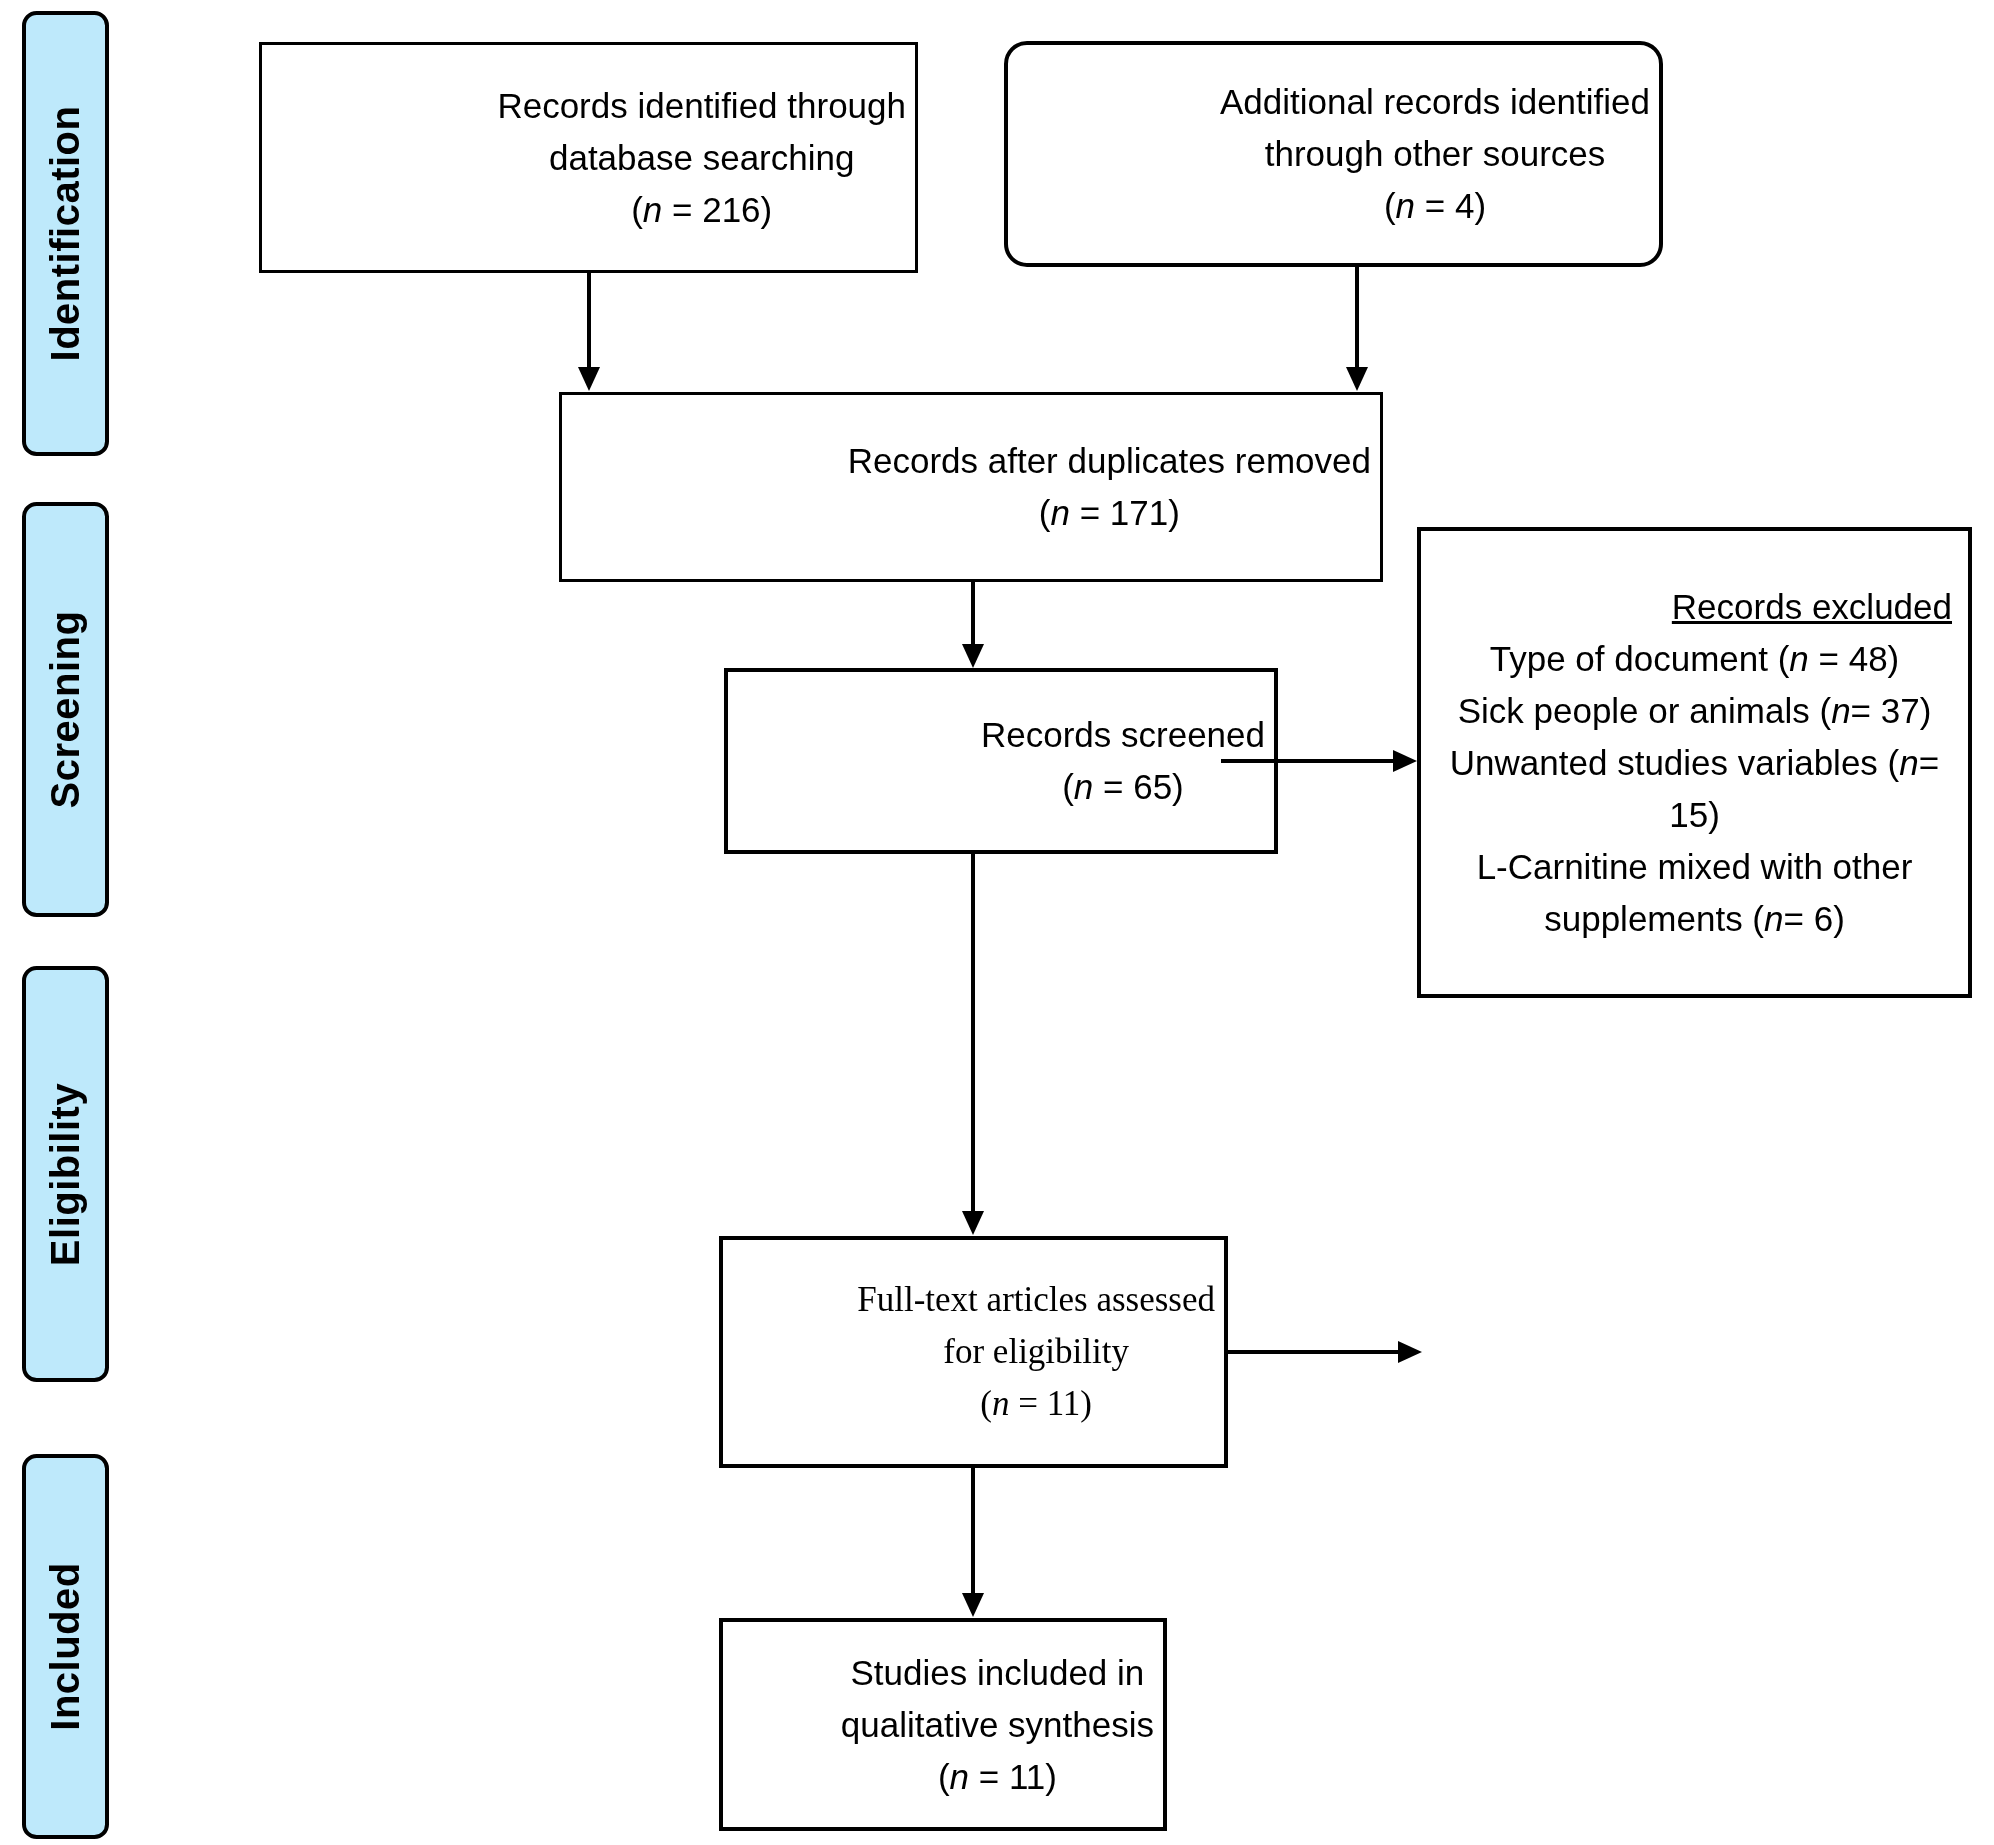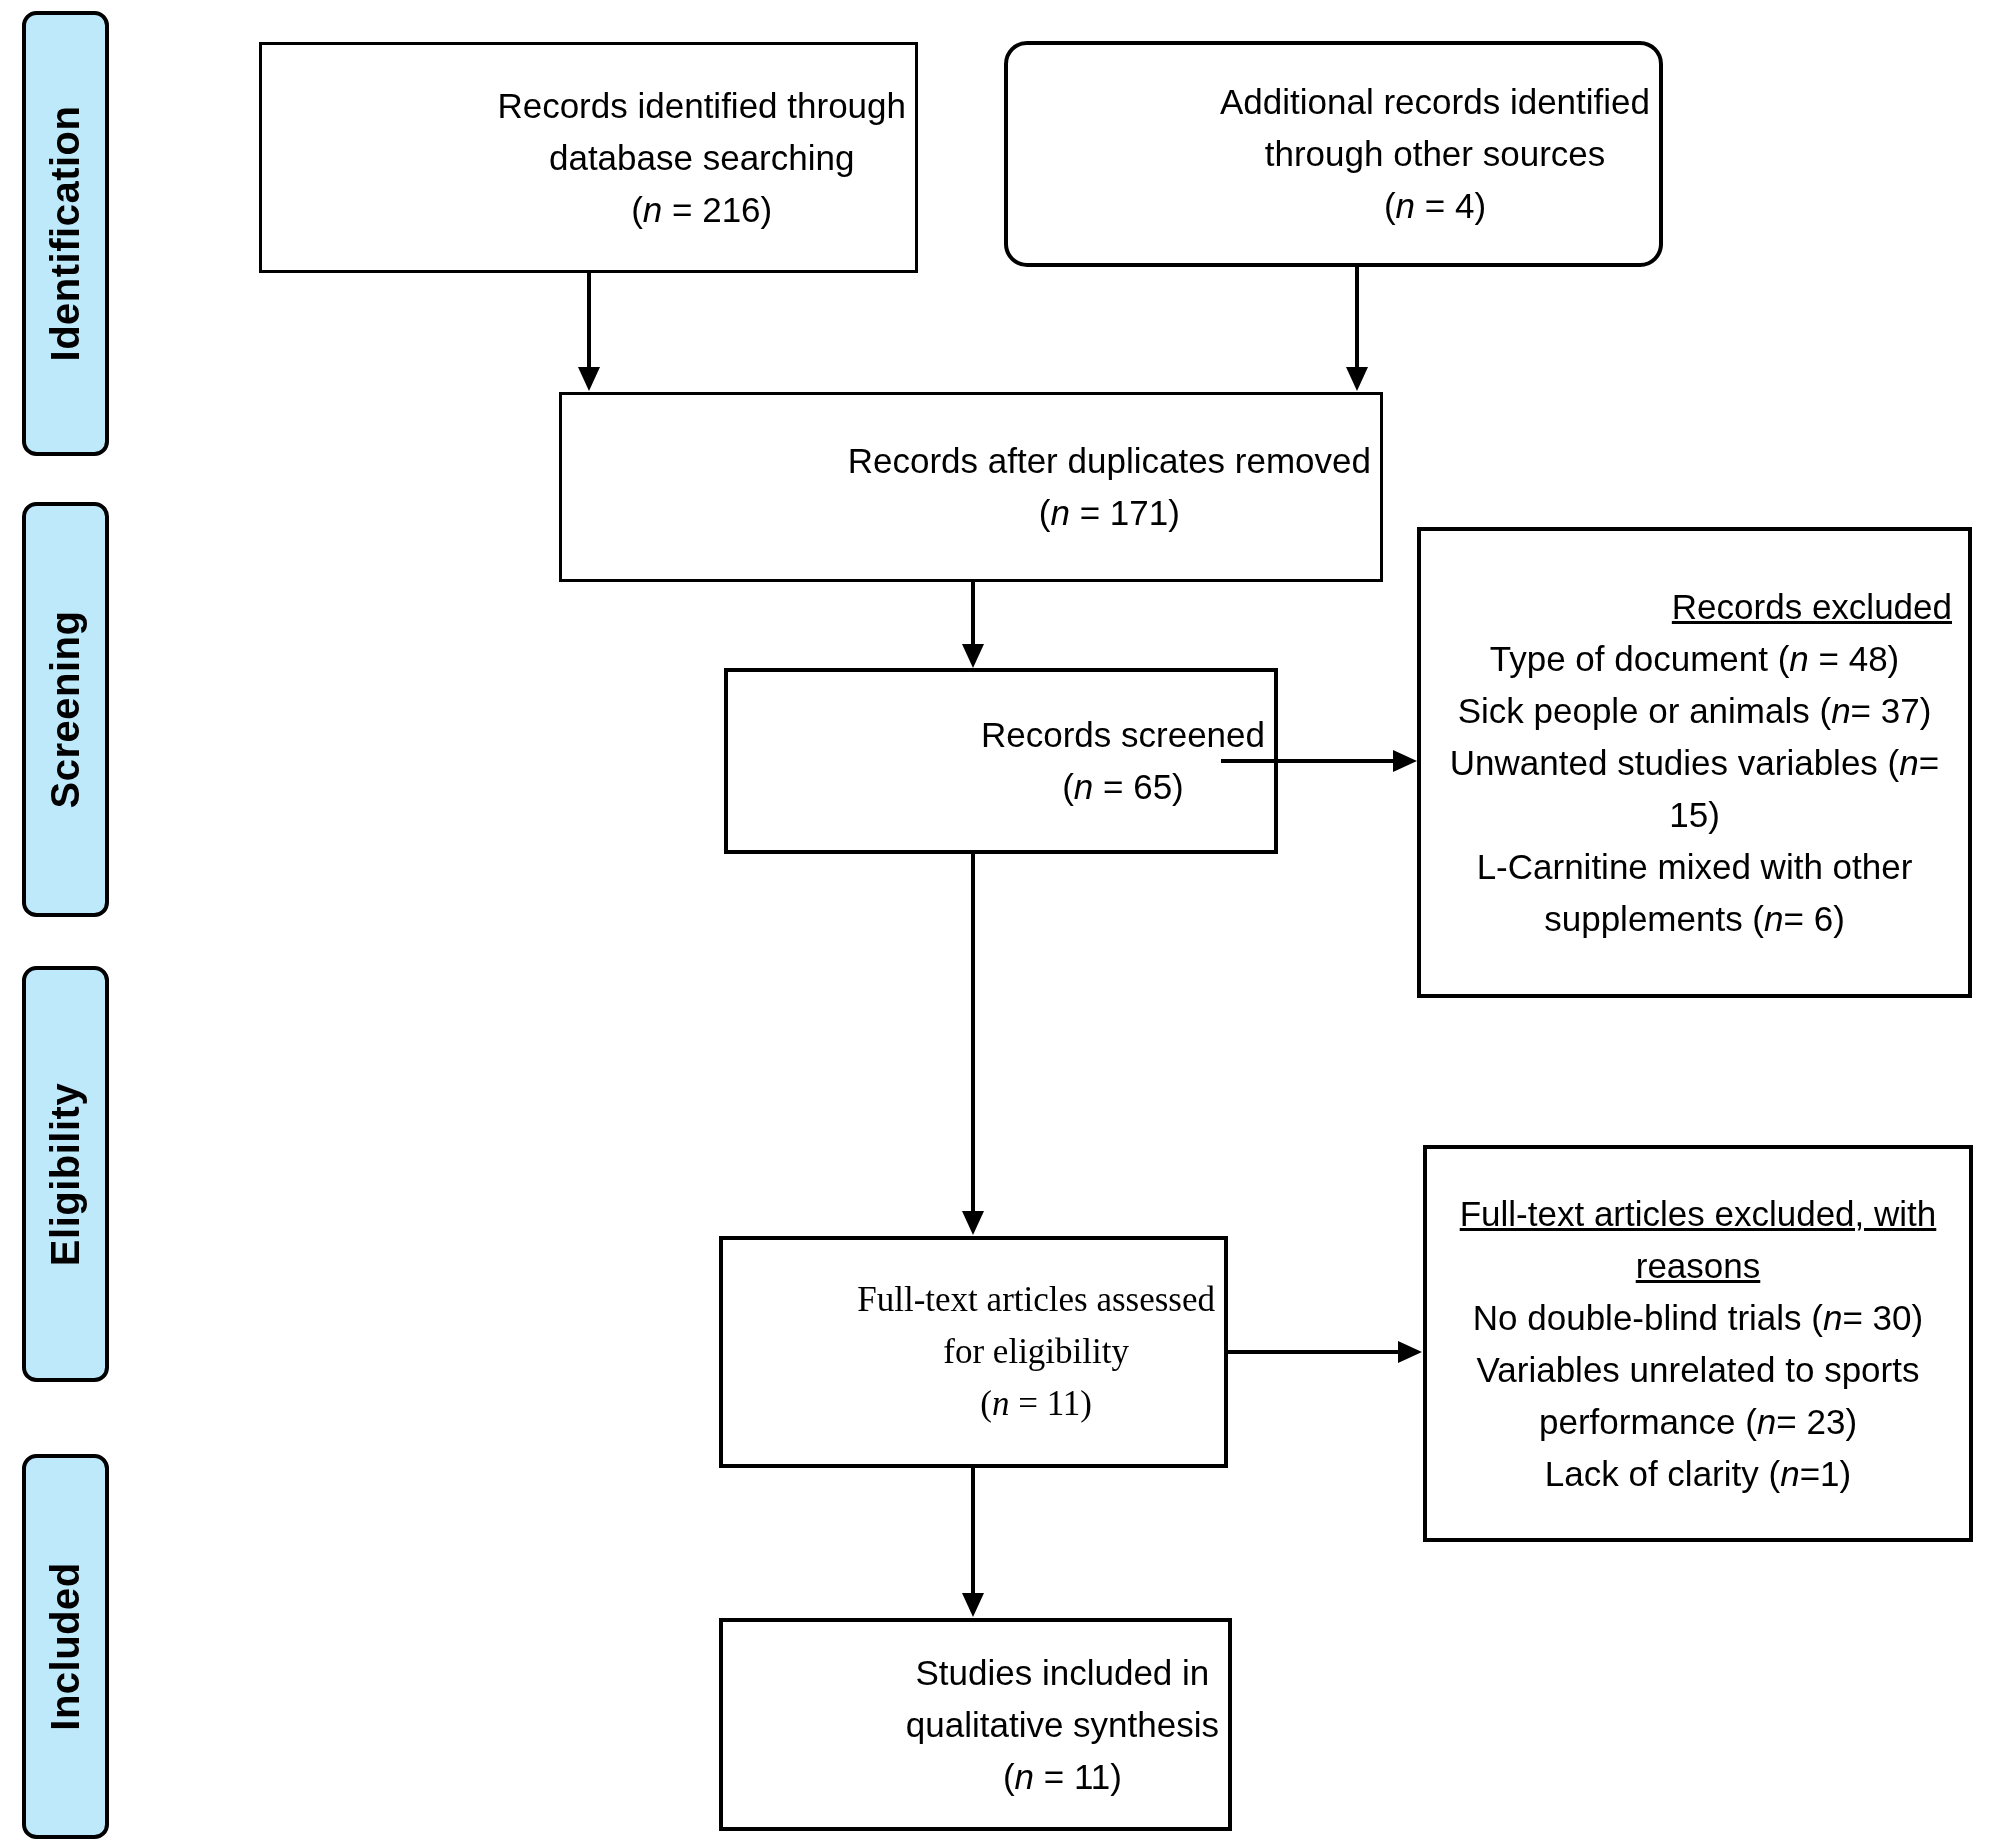--- a/index.html
+++ b/index.html
@@ -78,30 +78,22 @@
         <div class="ln">Sick people or animals (<i>n</i>= 37)</div>
         <div class="ln">Unwanted studies variables (<i>n</i>= 15)</div>
         <div class="ln">L-Carnitine mixed with other supplements (<i>n</i>= 6)</div>
       </div>
   </div>
 
   <div class="box b10" style="left:719px;top:1236px;width:509px;height:232px;font-family:Liberation Serif, serif;">
     <div>Full-text articles assessed<br>for eligibility<br>(<i>n</i> = 11)</div>
   </div>
 
-  <div class="box" style="left:1423px;top:1145px;width:550px;height:397px;padding:9px 8.2px;">
-    <div class="title">Full-text articles excluded, with reasons</div>
-    <div>
-        <div class="ln">No double-blind trials (<i>n</i>= 30)</div>
-        <div class="ln">Variables unrelated to sports performance (<i>n</i>= 23)</div>
-        <div class="ln">Lack of clarity (<i>n</i>=1)</div>
-      </div>
-  </div>
 
-  <div class="box b10" style="left:719px;top:1618px;width:513px;height:213px;">
+  <div class="box b10" style="left:719px;top:1618px;width:448px;height:213px;">
     <div>Studies included in<br>qualitative synthesis<br>(<i>n</i> = 11)</div>
   </div>
 
   <div class="vstem" style="left:587px;top:273px;height:94px;"></div>
   <div class="vhead" style="left:578px;top:367px;"></div>
 
   <div class="vstem" style="left:1355px;top:267px;height:100px;"></div>
   <div class="vhead" style="left:1346px;top:367px;"></div>
 
   <div class="vstem" style="left:971px;top:581px;height:63px;"></div>

